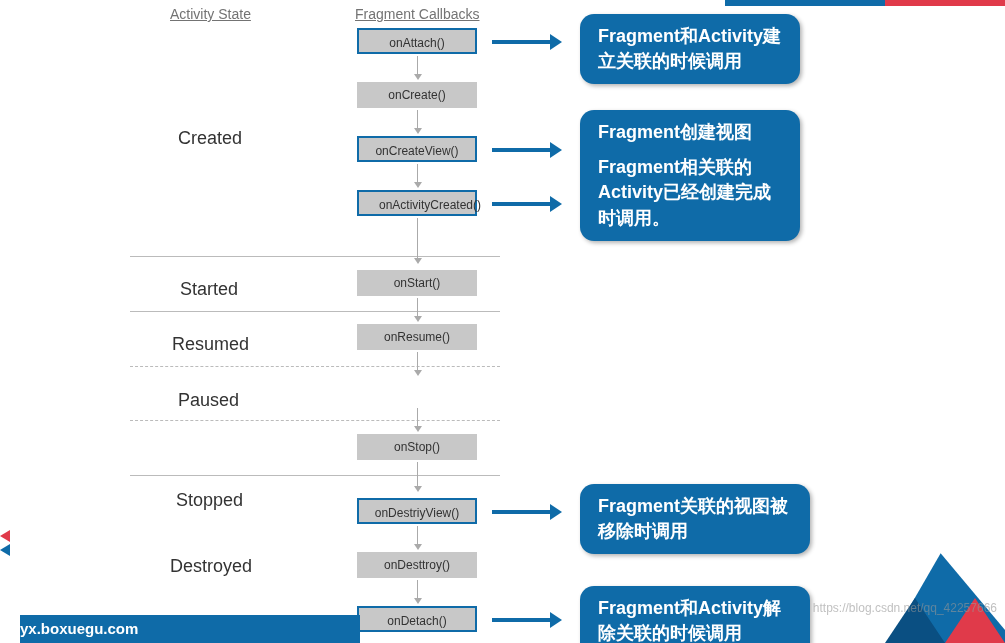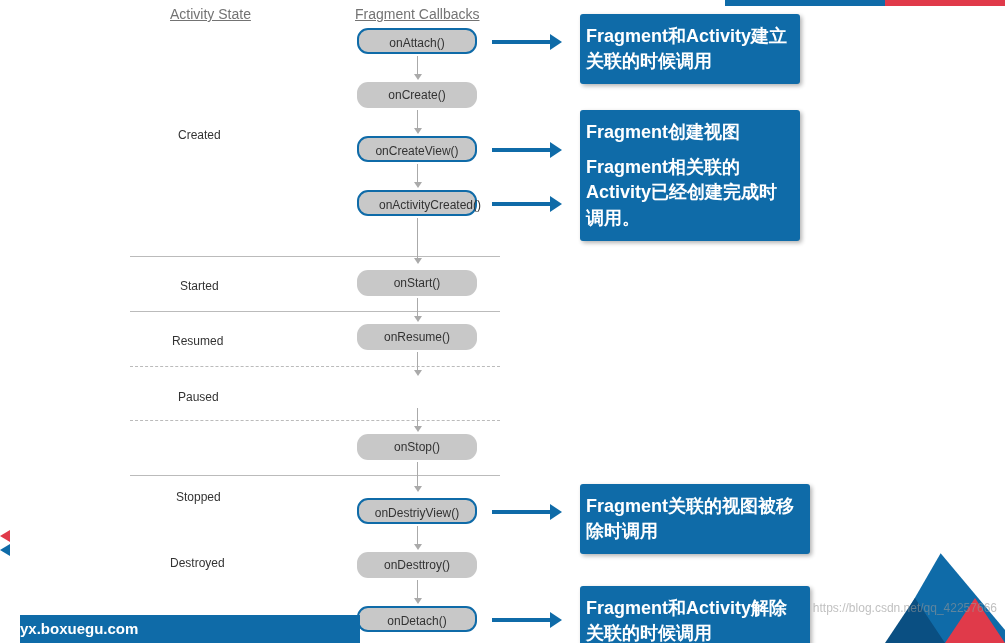--- a/index.html
+++ b/index.html
@@ -1,28 +1,28 @@
 <!DOCTYPE html>
 <html><head>
 <meta charset="utf-8">
 <style>
   * { box-sizing: border-box; font-family: Arial, sans-serif; }
   body { margin: 0; width: 1005px; height: 643px; position: relative; background: #fff; overflow: hidden; }
   .diagram { position: absolute; left: 0; top: 0; width: 100%; height: 100%; }
   .header-label { position: absolute; font-size: 14px; color: #737373; text-decoration: underline; }
-  .state-label { position: absolute; font-size: 12px; color: #333; }
-  .callback-box { position: absolute; width: 120px; height: 26px; line-height: 26px; text-align: center; font-size: 12px; color: #333; background: #c8c8c8; border-radius: 11px; }
+  .state-label { position: absolute; font-size: 18px; color: #333; }
+  .callback-box { position: absolute; width: 120px; height: 26px; line-height: 26px; text-align: center; font-size: 12px; color: #333; background: #c8c8c8; border-radius: 0; }
   .callback-box.outlined { border: 2px solid #0f6ba8; background: #c8c8c8; }
   .arrow-down { position: absolute; width: 1px; height: 18px; background: #aaa; }
   .arrow-down::after { content: ""; position: absolute; bottom: -6px; left: -3px; border-left: 4px solid transparent; border-right: 4px solid transparent; border-top: 6px solid #aaa; }
   .arrow-right { position: absolute; height: 4px; background: #0f6ba8; }
   .arrow-right::after { content: ""; position: absolute; right: -10px; top: -6px; border-left: 12px solid #0f6ba8; border-top: 8px solid transparent; border-bottom: 8px solid transparent; }
   .rowline { position: absolute; height: 0; border-top: 1px solid #bbb; }
   .rowline.dashed { border-top: 1px dashed #bbb; }
-  .box-blue { position: absolute; background: #0f6ba8; color: #fff; padding: 10px 6px; font-size: 18px; font-weight: bold; border-radius: 3px; box-shadow: 2px 2px 4px rgba(0,0,0,0.3); line-height: 1.4; }
+  .box-blue { position: absolute; background: #0f6ba8; color: #fff; padding: 10px 18px; font-size: 18px; font-weight: bold; border-radius: 14px; box-shadow: 2px 2px 4px rgba(0,0,0,0.3); line-height: 1.4; }
   .footer-bar { position: absolute; left: 20px; bottom: 0; width: 340px; height: 28px; background: #0f6ba8; color: #fff; font-size: 15px; font-weight: bold; line-height: 28px; }
   .watermark { position: absolute; right: 8px; bottom: 28px; font-size: 12px; color: rgba(150,150,150,0.6); }
   .tri { position: absolute; width: 0; height: 0; }
   .top-stripe { position: absolute; top: 0; right: 0; height: 6px; }
 </style>
 </head>
 <body>
 
 <div class="diagram">
 

